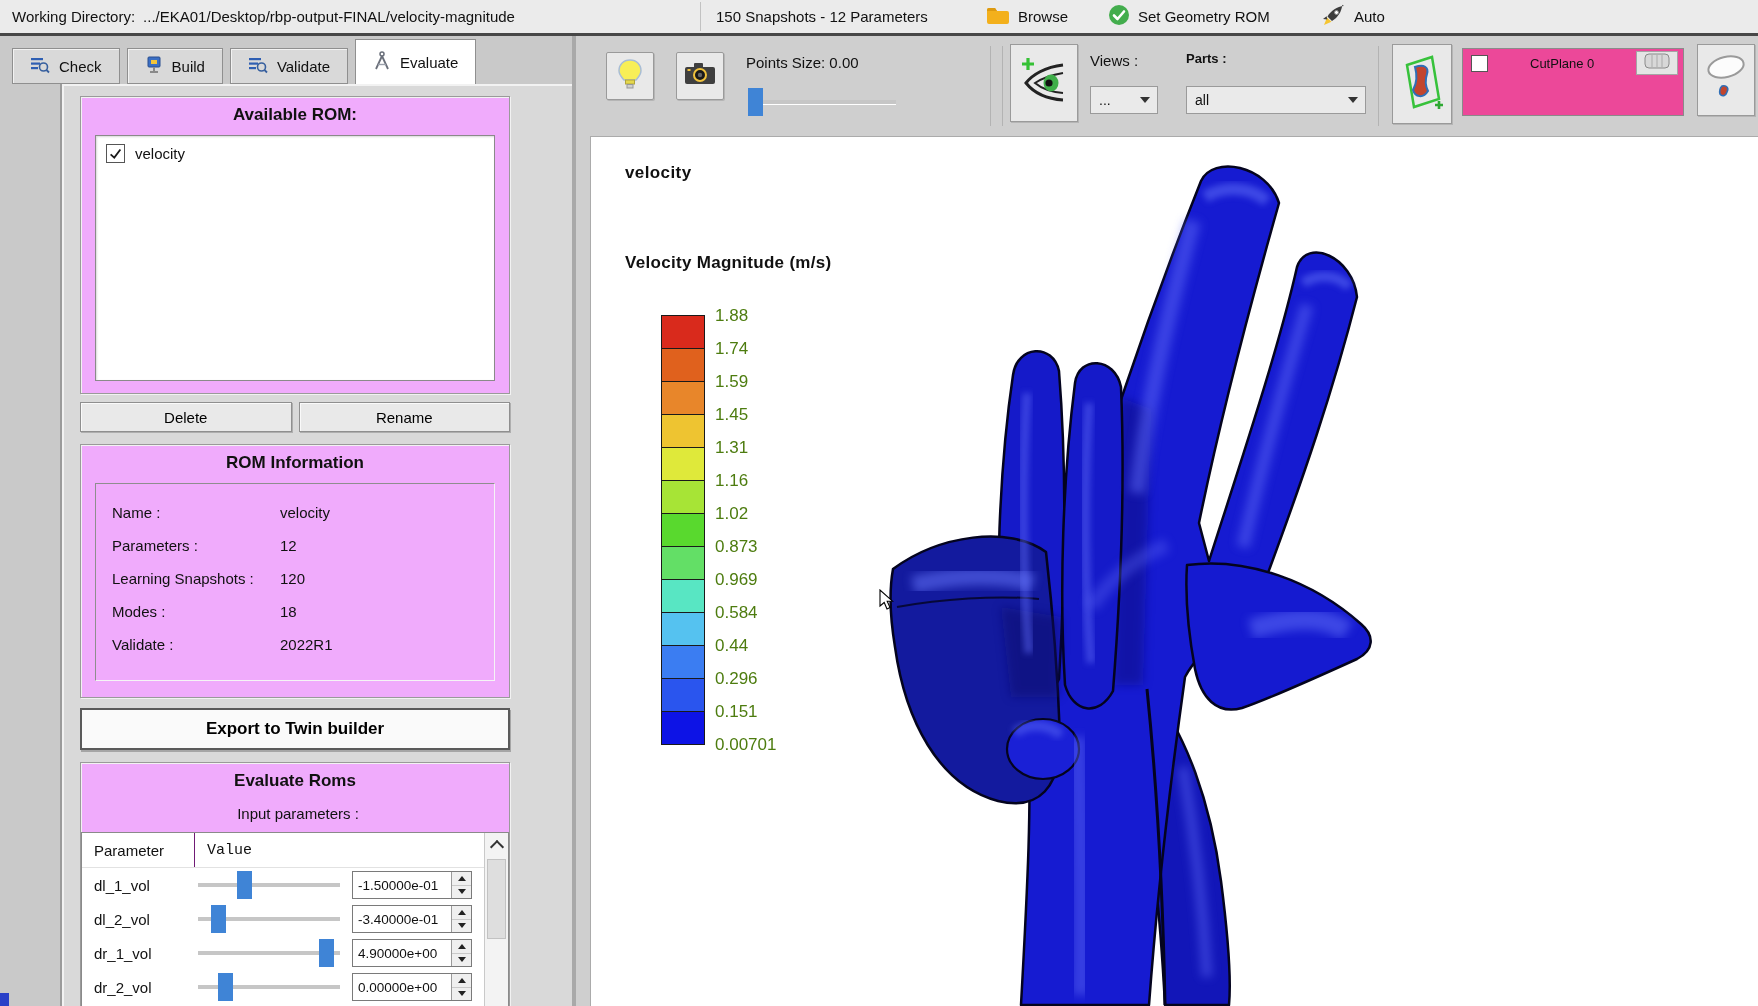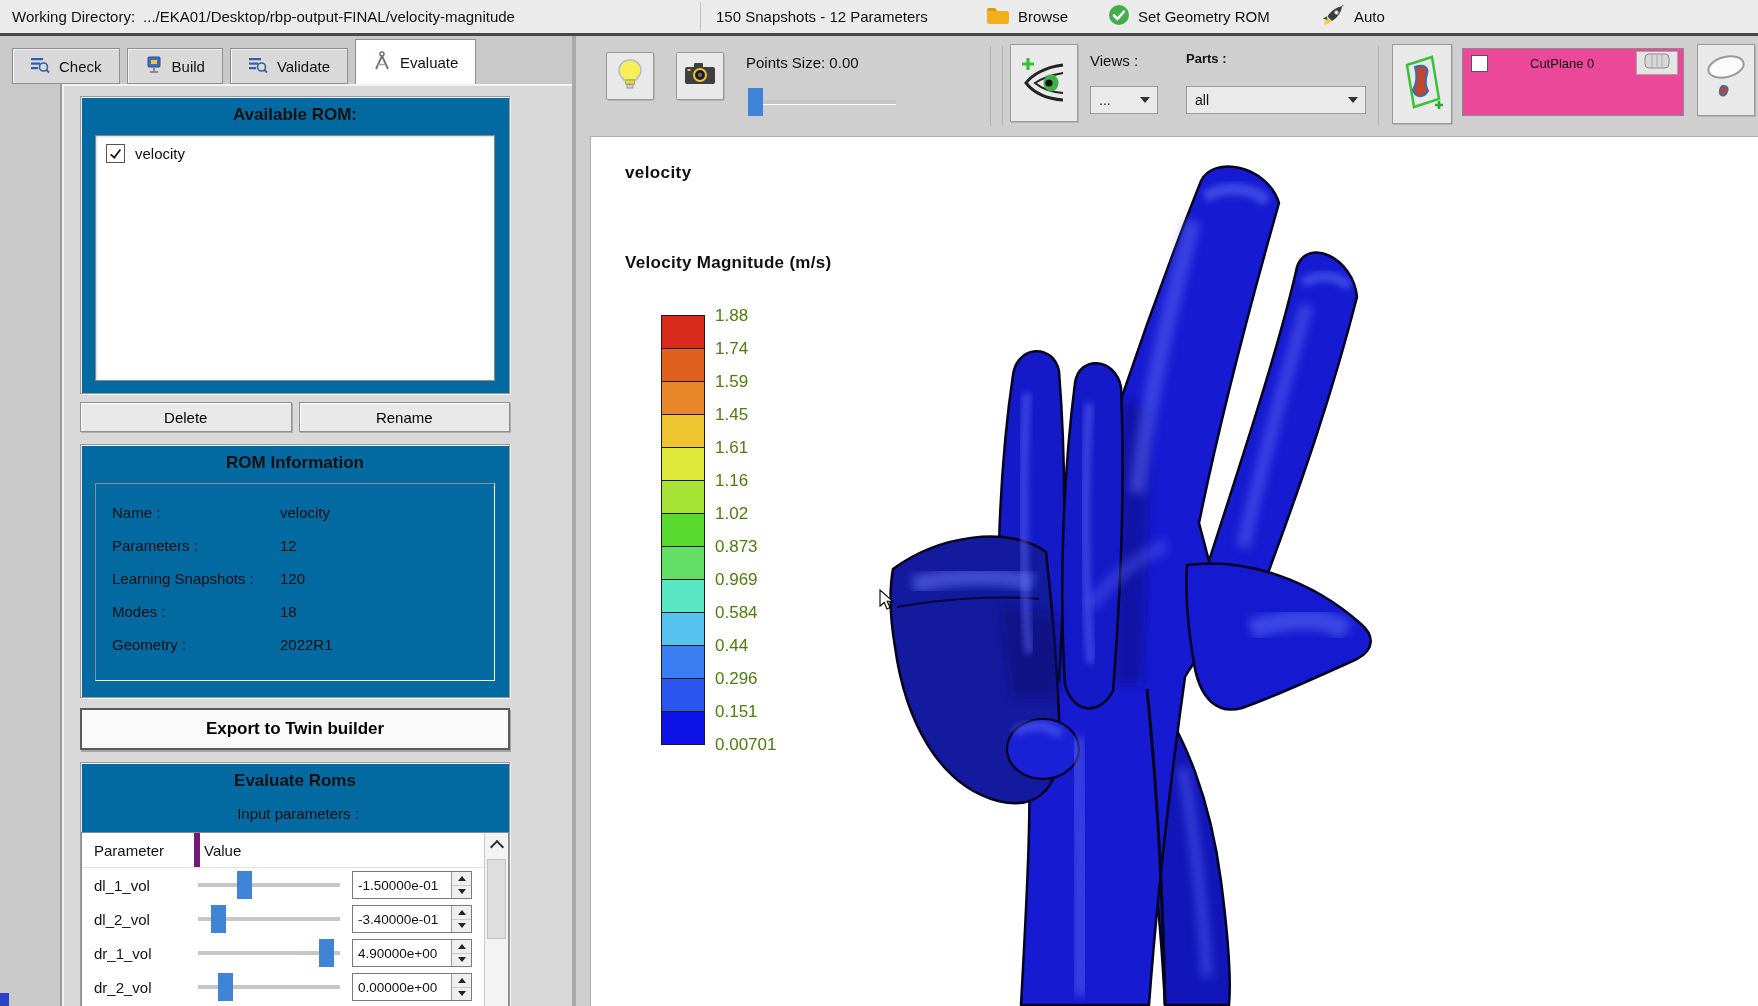--- a/index.html
+++ b/index.html
@@ -17,21 +17,21 @@
   .right-col{position:absolute;left:576px;top:0;right:0;bottom:0;background:#cfcfcf;}
   
   .tabbar{position:absolute;left:12px;top:2px;height:46px;display:flex;align-items:flex-end;gap:7px;z-index:3;}
   .tab{display:flex;align-items:center;gap:9px;padding:0 17px;height:34px;background:#d9d9d9;
        border:1px solid #8f8f8f;font-size:15px;box-shadow:inset 1px 1px 0 #f2f2f2;cursor:default;}
   .tab.active{background:#fff;height:44px;border-bottom:none;z-index:4;box-shadow:none;}
   
   .panel{position:absolute;left:62px;top:48px;right:0;bottom:-20px;background:#d9d9d9;
          border-top:2px solid #f2f2f2;border-left:2px solid #f2f2f2;box-shadow:-2px 0 0 #9b9b9b;}
   .panel-content{padding:10px 62px 0 16px;}
-  .groupbox{border:1px solid #9a9a9a;background:#0369a1;
+  .groupbox{border:1px solid #9a9a9a;background:#f0abfc;
             box-shadow:inset 1px 1px 0 #f2f2f2,1px 1px 0 #f2f2f2;}
   .gb-title{text-align:center;font-weight:bold;font-size:17px;padding-top:8px;}
   .box-rom{height:296px;margin-top:0;}
   .rom-list{margin:10px 14px 0 14px;height:244px;background:#fff;border:1px solid #8a8a8a;
             box-shadow:inset 1px 1px 2px rgba(0,0,0,.15);}
   .romitem{display:flex;align-items:center;gap:10px;padding:8px 0 0 10px;font-size:15px;}
   .cb{width:17px;height:17px;background:#fff;border:1.5px solid #555;display:flex;align-items:center;justify-content:center;}
   .btnrow{margin-top:8px;height:30px;display:flex;gap:7px;}
   .btn{flex:1;height:30px;background:#e9e9e9;border:1px solid #8f8f8f;font-size:15px;
        font-family:"Liberation Sans",sans-serif;box-shadow:inset 1px 1px 0 #fafafa,1px 1px 0 #aeaeae;}
@@ -41,21 +41,21 @@
   .inforow{display:flex;height:33px;align-items:center;font-size:15px;}
   .il{width:168px;}
   .export-btn{margin-top:10px;width:100%;height:42px;background:#fafafa;border:2px solid #5a5a5a;
               font-size:17px;font-weight:bold;font-family:"Liberation Sans",sans-serif;
               box-shadow:1px 2px 0 #a5a5a5;}
   .box-eval{margin-top:12px;height:340px;}
   .input-label{margin:14px 0 0 6px;font-size:15px;text-align:center;}
   .ptable{position:relative;margin-top:10px;height:176px;background:#fff;border:1px solid #8a8a8a;overflow:hidden;}
   .pheader{height:34px;display:flex;align-items:stretch;font-size:15px;border-bottom:1px solid #e2e2e2;}
   .ph-param{width:100px;padding-left:12px;display:flex;align-items:center;}
-  .ph-value{flex:1;padding-left:4px;border-left:6px solid #701a75;display:flex;align-items:center;}
+  .ph-value{flex:1;padding-left:12px;border-left:1px solid #701a75;display:flex;align-items:center;font-family:Liberation Mono, monospace;}
   .prow{height:34px;display:flex;align-items:center;}
   .pname{width:100px;padding-left:12px;font-size:15px;}
   .pslider{position:relative;width:150px;height:34px;}
   .groove{position:absolute;left:4px;right:4px;top:15px;height:4px;background:#c6c6c6;box-shadow:0 1px 0 #fff;}
   .phandle{position:absolute;top:3px;width:15px;height:28px;background:#3f84d6;}
   .pspin{margin-left:8px;width:118px;height:26px;border:1px solid #7a7a7a;display:flex;align-items:stretch;background:#fff;}
   .pval{flex:1;font-size:13.5px;padding-left:5px;display:flex;align-items:center;}
   .spinner{width:19px;border-left:1px solid #9a9a9a;display:flex;flex-direction:column;background:#efefef;}
   .sp{flex:1;display:flex;align-items:center;justify-content:center;}
   .sp:first-child{border-bottom:1px solid #c9c9c9;}
@@ -212,21 +212,21 @@
               </div>
               <div class="inforow">
                 <span class="il">Learning Snapshots :</span>
                 <span class="iv">120</span>
               </div>
               <div class="inforow">
                 <span class="il">Modes :</span>
                 <span class="iv">18</span>
               </div>
               <div class="inforow">
-                <span class="il">Geometry :</span>
+                <span class="il">Validate :</span>
                 <span class="iv">2022R1</span>
               </div>
             </div>
         </div>
         <button class="export-btn">Export to Twin builder</button>
         <div class="groupbox box-eval">
           <div class="gb-title">Evaluate Roms</div>
           <div class="input-label">Input parameters :</div>
           <div class="ptable">
             <div class="pheader">
@@ -410,21 +410,21 @@
           <div class="cbcell" style="background: rgb(85, 194, 240);"></div>
           <div class="cbcell" style="background: rgb(59, 125, 242);"></div>
           <div class="cbcell" style="background: rgb(42, 85, 238);"></div>
           <div class="cbcell" style="background: rgb(13, 19, 230);"></div>
         </div>
       <div class="cbticks">
           <span class="cbtick" style="top: 1px;">1.88</span>
           <span class="cbtick" style="top: 34px;">1.74</span>
           <span class="cbtick" style="top: 67px;">1.59</span>
           <span class="cbtick" style="top: 100px;">1.45</span>
-          <span class="cbtick" style="top: 133px;">1.61</span>
+          <span class="cbtick" style="top: 133px;">1.31</span>
           <span class="cbtick" style="top: 166px;">1.16</span>
           <span class="cbtick" style="top: 199px;">1.02</span>
           <span class="cbtick" style="top: 232px;">0.873</span>
           <span class="cbtick" style="top: 265px;">0.969</span>
           <span class="cbtick" style="top: 298px;">0.584</span>
           <span class="cbtick" style="top: 331px;">0.44</span>
           <span class="cbtick" style="top: 364px;">0.296</span>
           <span class="cbtick" style="top: 397px;">0.151</span>
           <span class="cbtick" style="top: 430px;">0.00701</span>
         </div>

